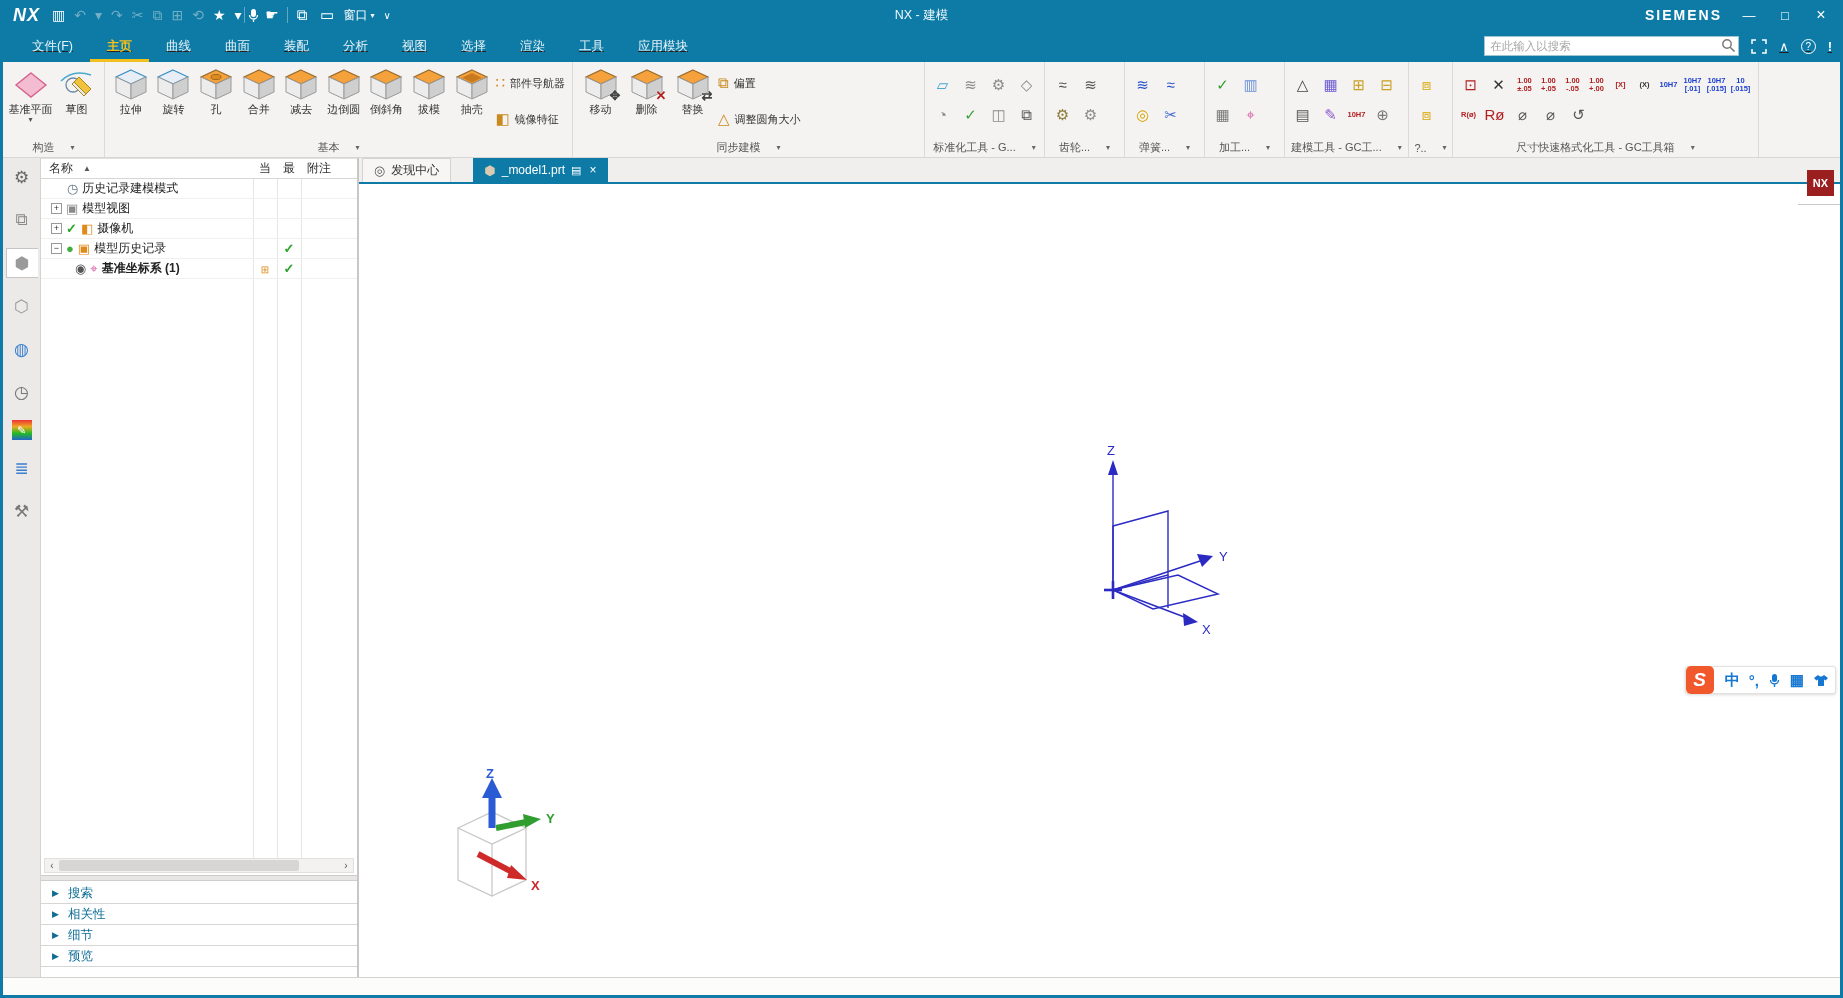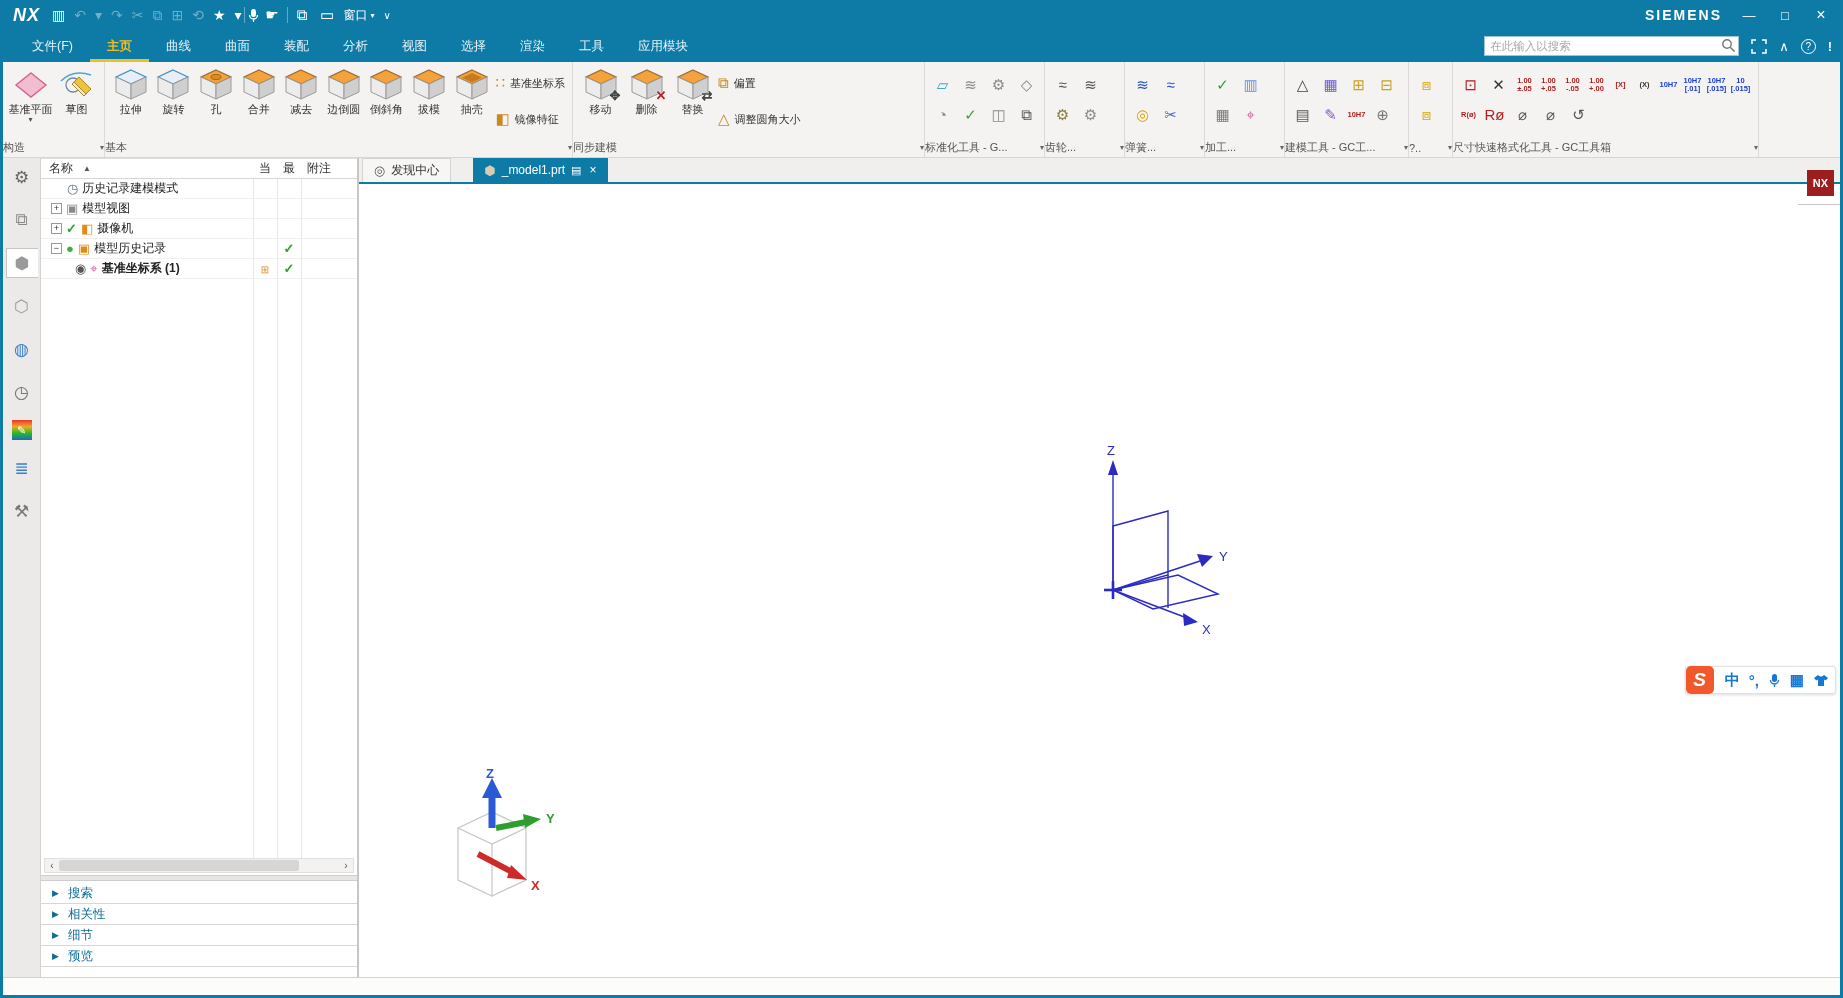--- a/index.html
+++ b/index.html
@@ -14,36 +14,36 @@
   .qat { display:flex; align-items:center; gap:9px; }
   .qat .mini-icon { font-size:14px; width:auto; height:auto; }
   .tb-sep { width:1px; height:16px; background:rgba(255,255,255,.35); margin:0 2px; }
   .win-menu { display:flex; align-items:center; gap:3px; color:#fff; font-size:12px; margin-left:4px; }
   .title-center { position:absolute; left:0; right:0; text-align:center; font-size:12.5px; color:#eef7fb; pointer-events:none; }
   .tb-right { margin-left:auto; display:flex; align-items:center; gap:18px; z-index:2; }
   .brand { font-weight:bold; letter-spacing:2px; font-size:14px; }
   .winbtn { font-size:13px; width:18px; text-align:center; cursor:default; }
 
   
-  .menubar { height:32px; background:var(--teal); display:flex; align-items:center; padding-left:12px; flex:0 0 auto; }
+  .menubar { height:32px; background:var(--teal); display:flex; align-items:center; padding-left:12px; flex:0 0 auto;text-decoration:underline; }
   .menu-tab { padding:0 17px; line-height:32px; height:32px; color:#e8f3f8; font-size:12.5px; }
   .menu-tab.active { color:var(--gold); font-weight:bold; box-shadow:inset 0 -3px 0 var(--gold); }
   .mb-right { margin-left:auto; display:flex; align-items:center; gap:12px; padding-right:8px; }
   .searchbox { position:relative; width:255px; height:20px; }
   .searchbox input { width:100%; height:20px; border:1px solid #9fc4d4; background:#fff; font-size:11.5px; padding:0 22px 0 5px; color:#444; outline:none; }
   .searchbox input::placeholder { color:#a8a8a8; }
   .searchbox .mag { position:absolute; right:3px; top:2px; }
   .mb-ic { color:#fff; font-size:13px; }
   .help-circ { width:15px; height:15px; border:1.4px solid #fff; border-radius:50%; color:#fff; font-size:10px; display:flex; align-items:center; justify-content:center; }
 
   
   .ribbon { height:96px; background:var(--ribbon); display:flex; flex:0 0 auto; border-bottom:1px solid var(--bd); }
   .rgroup { display:flex; flex-direction:column; border-right:1px solid #dcdad8; flex:0 0 auto; }
   .rg-content { height:76px; display:flex; align-items:flex-start; padding:3px 5px 0 5px; gap:1px; }
-  .rg-label { height:19px; display:flex; align-items:center; justify-content:space-between; gap:16px; font-size:11px; color:#555; }
+  .rg-label { height:19px; display:flex; align-items:center; justify-content:center; gap:16px; font-size:11px; color:#555; }
   .gl-arrow { font-size:8px; color:#666; }
   .big-btn { width:45px; display:flex; flex-direction:column; align-items:center; font-size:11px; color:#333; padding-top:2px; }
   .bicon { width:38px; height:36px; position:relative; display:flex; align-items:center; justify-content:center; }
   .blabel { white-space:nowrap; line-height:13px; }
   .bdrop { font-size:8px; color:#555; line-height:8px; }
   .overlay { position:absolute; right:-1px; bottom:0; font-size:13px; font-weight:bold; color:#444; text-shadow:0 0 2px #fff; }
   .stack-col { display:flex; flex-direction:column; justify-content:space-between; height:72px; padding:2px 2px; }
   .stack-btn { display:flex; align-items:center; gap:5px; font-size:11px; color:#333; height:32px; white-space:nowrap; }
   .stack-btn .s-ic { font-size:15px; }
   .mini-grid { display:flex; flex-direction:column; gap:3px; padding-top:6px; }
@@ -129,20 +129,21 @@
     </svg>
     <span class="mini-icon" style="color:#fff">☛</span>
     <span class="tb-sep"></span>
     <span class="mini-icon" style="color:#fff">⧉</span>
     <span class="mini-icon" style="color:#fff">▭</span>
     <div class="win-menu">
       <span>窗口</span>
       <span style="font-size:8px">▾</span>
     </div>
     <span class="mini-icon" style="color:#fff;font-size:10px">∨</span>
+    <div class="title-center">NX - 建模</div>
     <div class="tb-right">
       <span class="brand">SIEMENS</span>
       <span class="winbtn">—</span>
       <span class="winbtn">□</span>
       <span class="winbtn" style="font-size:16px">×</span>
     </div>
   </div>
 
   <div class="menubar">
     <span class="menu-tab">文件(F)</span>
@@ -294,21 +295,21 @@
                 <polygon points="3,9 18,16 18,31 3,24" fill="#ececec" stroke="#9a9a9a"></polygon>
                 <polygon points="33,9 18,16 18,31 33,24" fill="#cfcfcf" stroke="#9a9a9a"></polygon>
                 <polygon points="18,5 28,9.7 18,14.4 8,9.7" fill="#c97a1e"></polygon>
               </svg>
             </span>
           <span class="blabel">抽壳</span>
           </div>
         <div class="stack-col">
           <div class="stack-btn">
             <span class="s-ic" style="color:#c9891e">∷</span>
-            <span>基准坐标系</span>
+            <span>部件导航器</span>
             </div>
           <div class="stack-btn">
             <span class="s-ic" style="color:#c9891e">◧</span>
             <span>镜像特征</span>
             </div>
         </div>
       </div>
       <div class="rg-label">
         <span>基本</span>
         <span class="gl-arrow">▾</span>

